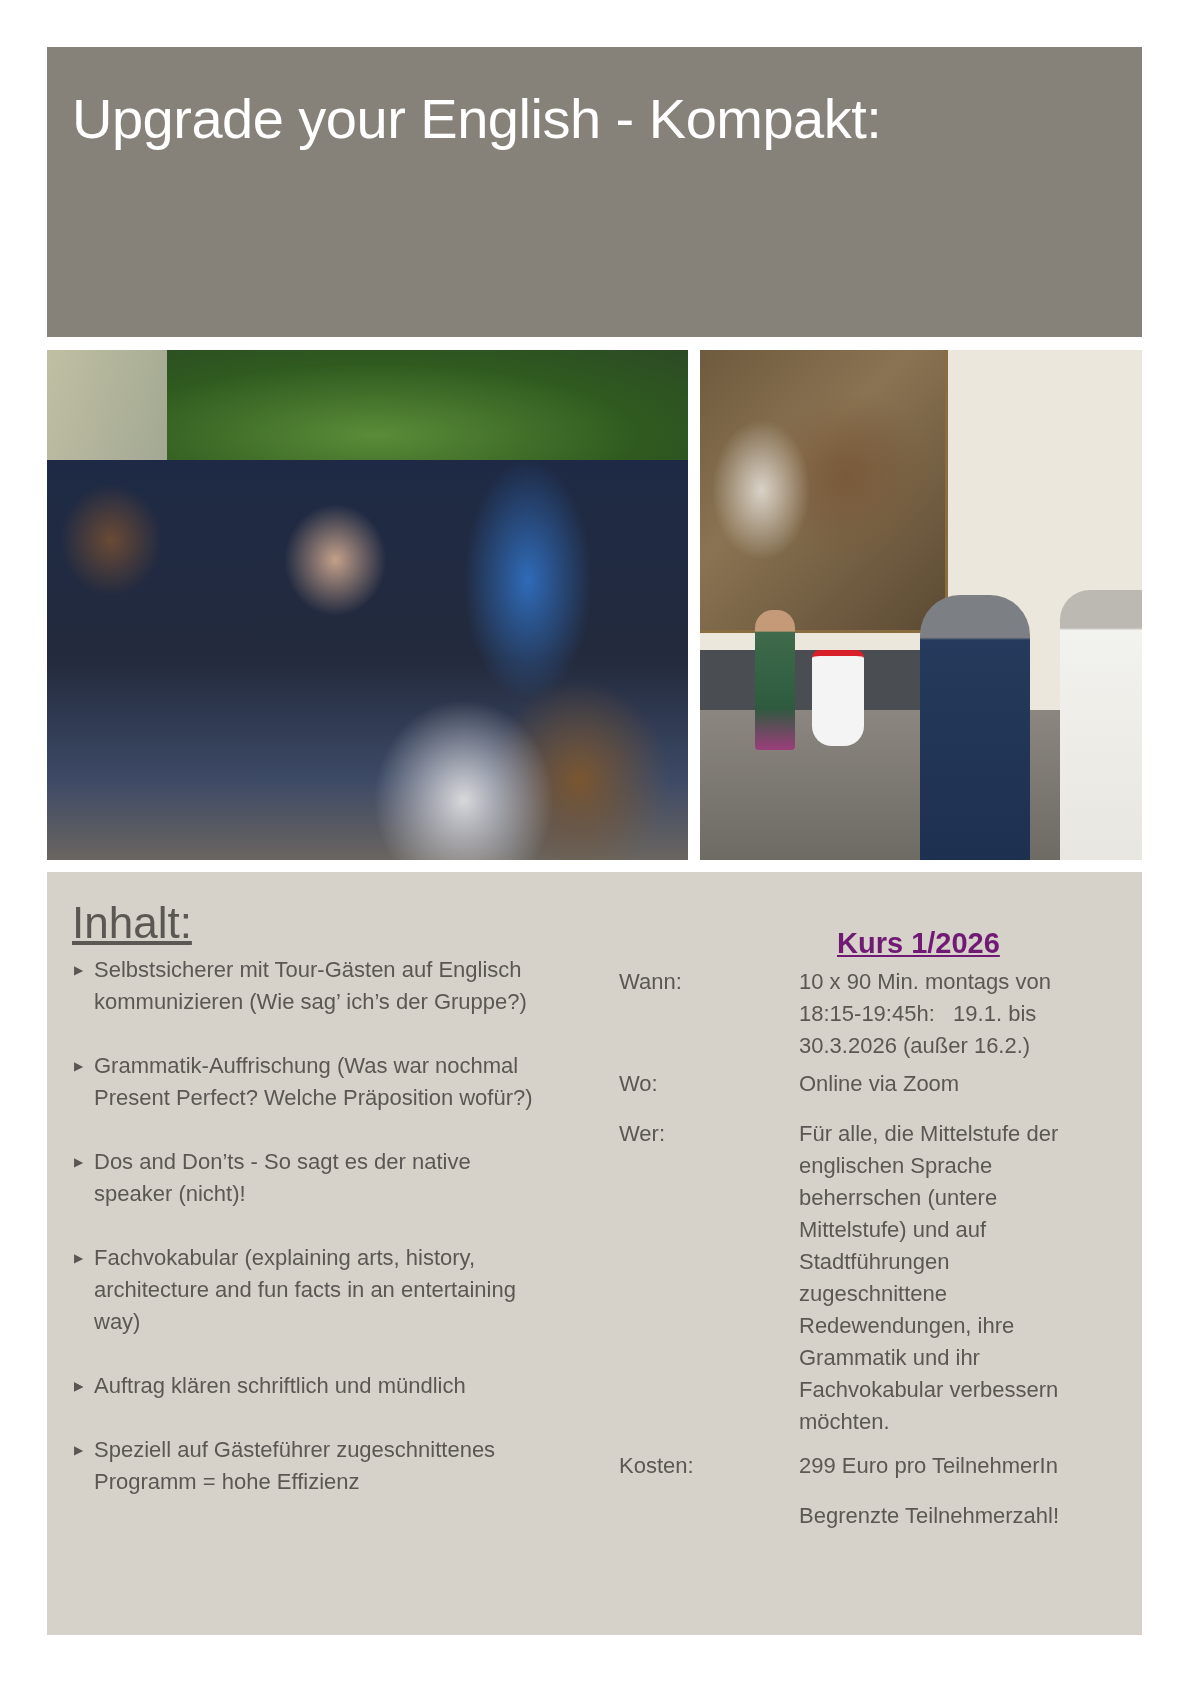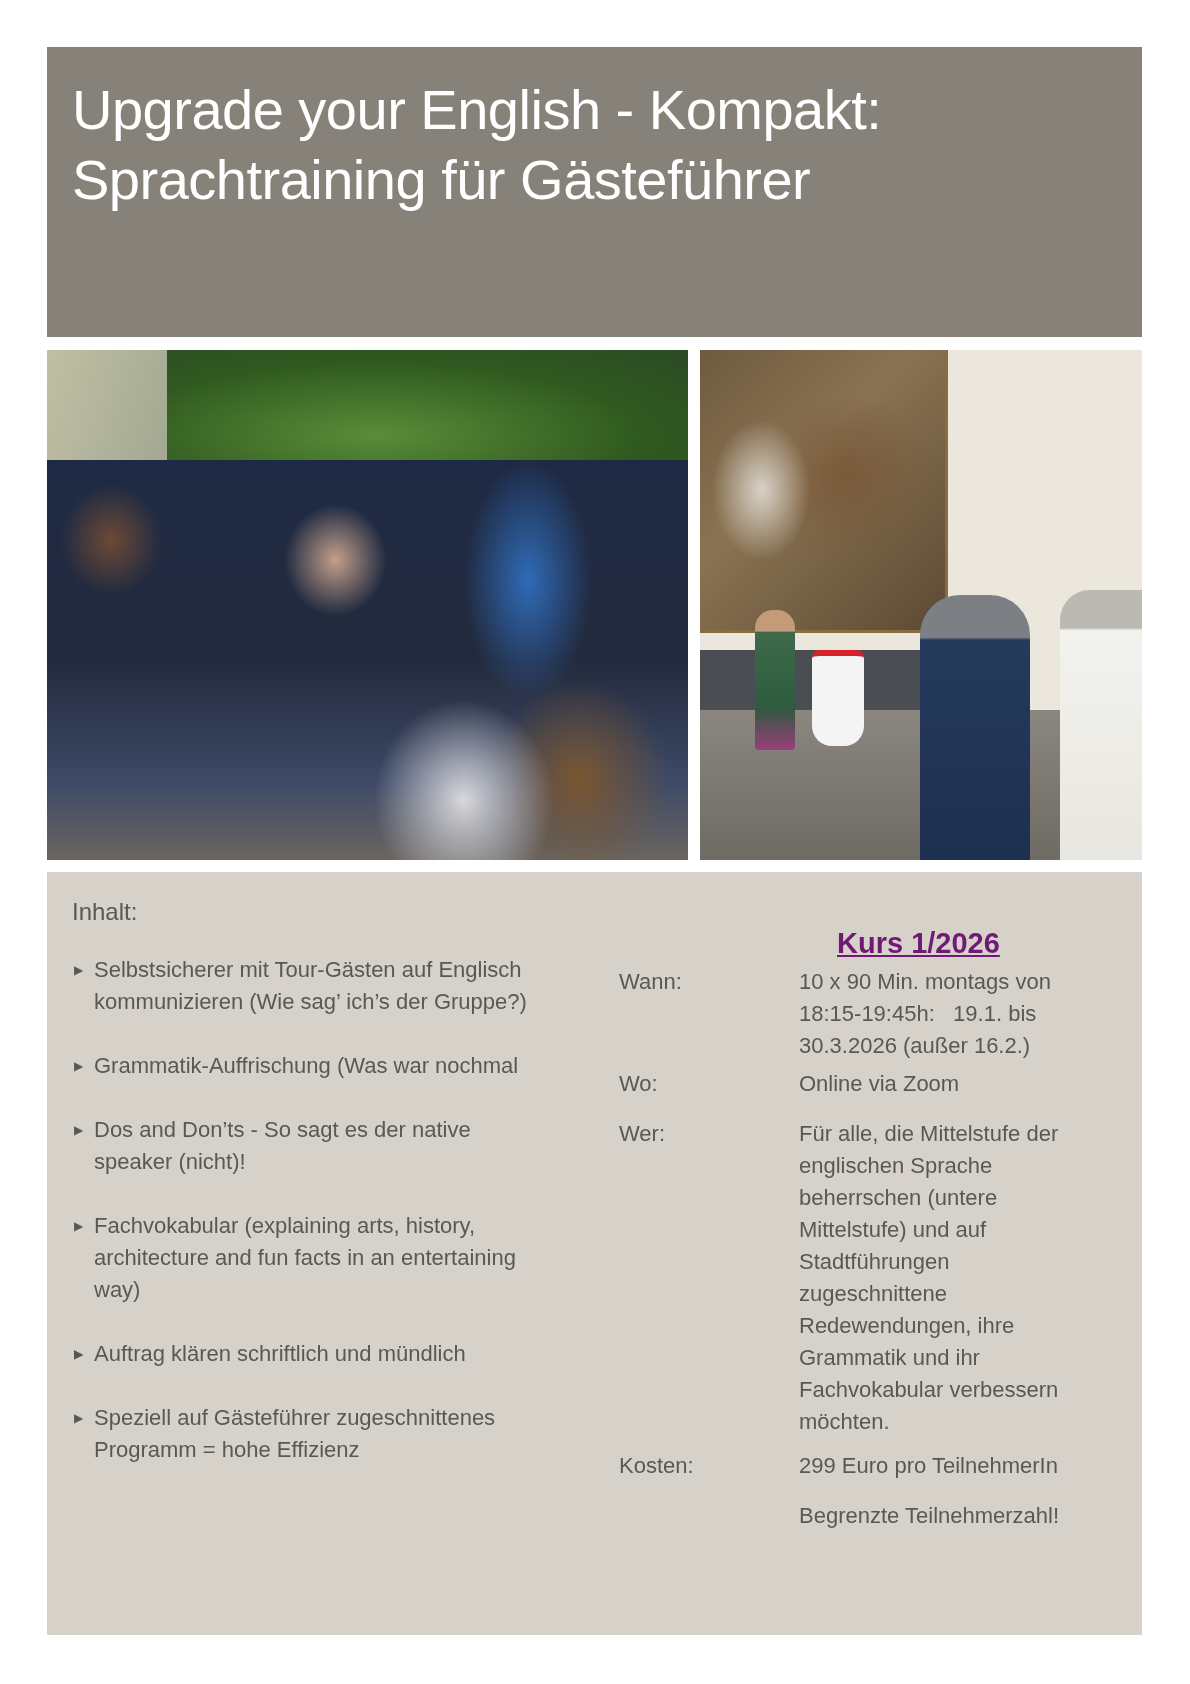--- a/index.html
+++ b/index.html
@@ -3,21 +3,21 @@
 <meta charset="utf-8">
 <style>
   html, body { margin: 0; padding: 0; }
   body {
     width: 1190px; height: 1684px; background: #ffffff; position: relative;
     font-family: "Liberation Sans", "DejaVu Sans", sans-serif;
     overflow: hidden;
   }
   .header {
     position: absolute; left: 47px; top: 47px; width: 1095px; height: 290px;
-    background: #878279; box-sizing: border-box; padding: 28px 0 0 25px;
+    background: #878279; box-sizing: border-box; padding: 37px 0 0 25px;
   }
   .title-line {
     color: #ffffff; font-size: 56px; line-height: 70px; letter-spacing: -0.5px;
     display: block; white-space: nowrap;
   }
   .photo {
     position: absolute; top: 350px; height: 510px; overflow: hidden;
   }
   .photo-left { left: 47px; width: 641px;
     background:
@@ -57,36 +57,35 @@
   .photo-right .man2 { position:absolute; left:360px; top:240px; width:82px; height:270px;
     background: linear-gradient(180deg,#bcb8b2 0%, #bcb8b2 14%, #f2f2ee 15%, #e8e6e0 100%);
     border-radius: 30px 0 0 0; }
   .photo-right .woman { position:absolute; left:55px; top:260px; width:40px; height:140px;
     background: linear-gradient(180deg,#c59a78 0%, #c59a78 15%, #3f6b4c 16%, #2e5a3e 70%, #9a3e7a 100%);
     border-radius: 18px 18px 4px 4px; }
   .info {
     position: absolute; left: 47px; top: 872px; width: 1095px; height: 763px;
     background: #d6d2c9; color: #5b5753;
   }
-  .inhalt-title { position:absolute; left:25px; top:26px; font-size:24px; color:#5b5753; }
+  .inhalt-title { position:absolute; left:25px; top:26px; font-size:44px; color:#5b5753;text-decoration:underline; }
   .bullets { position:absolute; left:25px; top:82px; width:520px; margin:0; padding:0; list-style:none; }
   .bullets li { position:relative; padding-left:22px; font-size:22px; line-height:32px; margin-bottom:32px; }
   .bullets li .arrow { position:absolute; left:2px; top:0; font-size:12px; color:#5b5753; }
   .kurs { position:absolute; left:790px; top:55px; font-size:29px; font-weight:bold;
     color:#701a75; text-decoration: underline; cursor:pointer; }
   .row { position:absolute; left:572px; font-size:22px; line-height:32px; }
   .row .label { position:absolute; left:0; top:0; width:160px; }
   .row .value { position:absolute; left:180px; top:0; width:310px; }
 </style>
 </head>
 <body>
 
 <div class="header">
   <span class="title-line">Upgrade your English - Kompakt:</span>
-  <span class="title-line">Sprachtraining für Gästeführer</span>
 </div>
 
 <div class="photo photo-left" title="Group photo of a tour group outdoors in front of trees">
   <div class="bldg"></div>
   <div class="trees"></div>
   <div class="people"></div>
 </div>
 
 <div class="photo photo-right" title="Tour group in a hall with a large historical painting">
   <div class="painting"></div>
@@ -103,20 +102,21 @@
 
   <ul class="bullets">
     <li>
       <span class="arrow">▶</span>
       <span>Selbstsicherer mit Tour-Gästen auf Englisch</span><br>
       <span>kommunizieren (Wie sag’ ich’s der Gruppe?)</span>
     </li>
     <li>
       <span class="arrow">▶</span>
       <span>Grammatik-Auffrischung (Was war nochmal</span><br>
+      <span>Present Perfect? Welche Präposition wofür?)</span>
     </li>
     <li>
       <span class="arrow">▶</span>
       <span>Dos and Don’ts - So sagt es der native</span><br>
       <span>speaker (nicht)!</span>
     </li>
     <li>
       <span class="arrow">▶</span>
       <span>Fachvokabular (explaining arts, history,</span><br>
       <span>architecture and fun facts in an entertaining</span><br>

